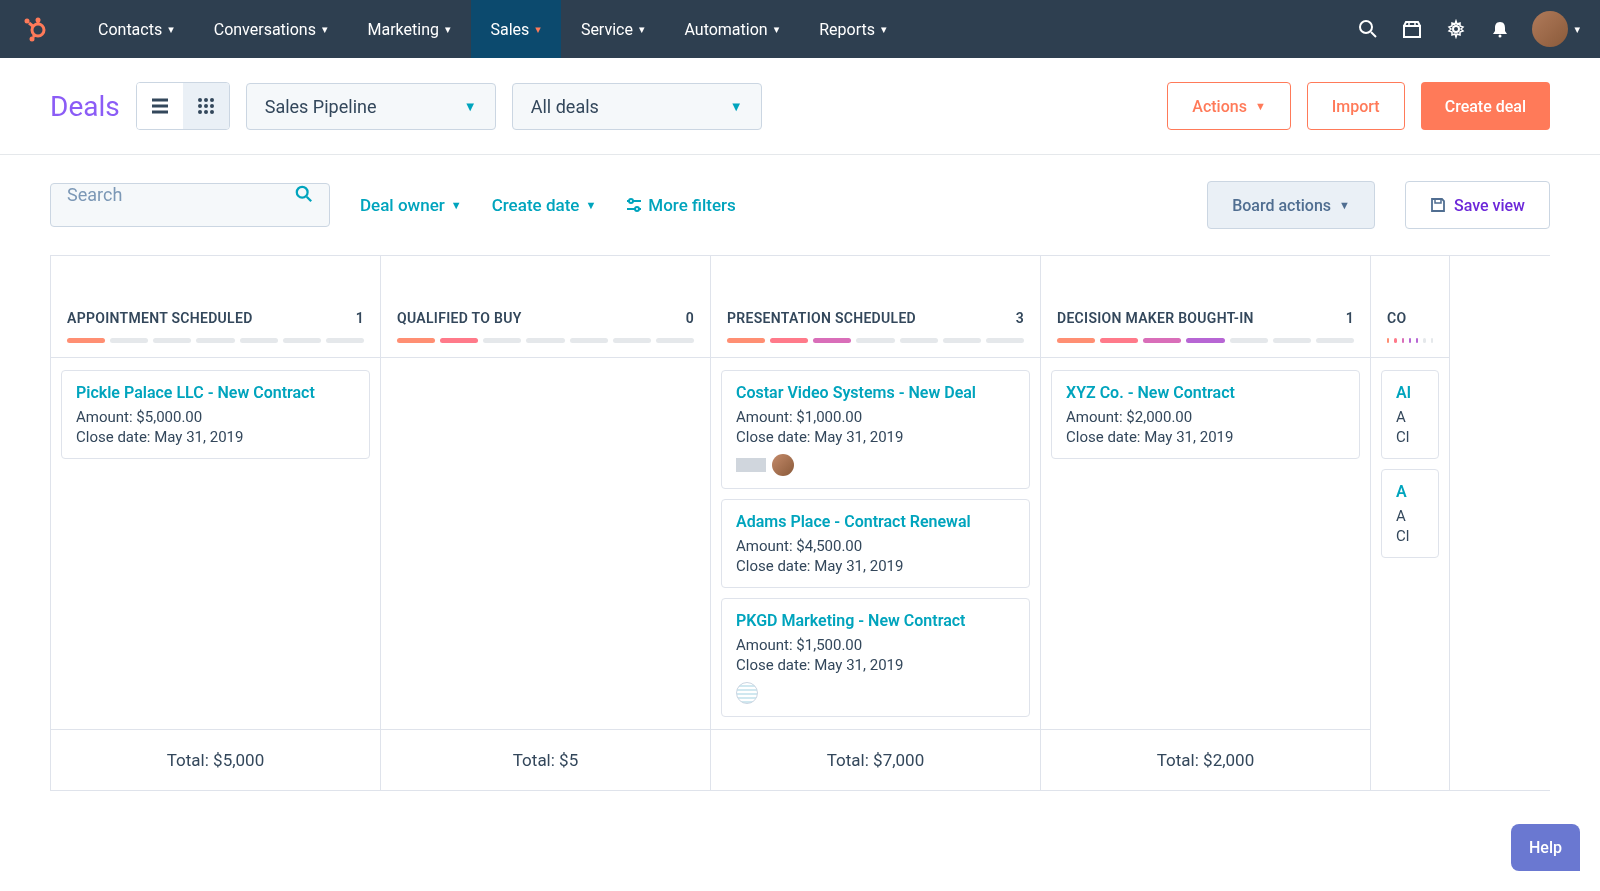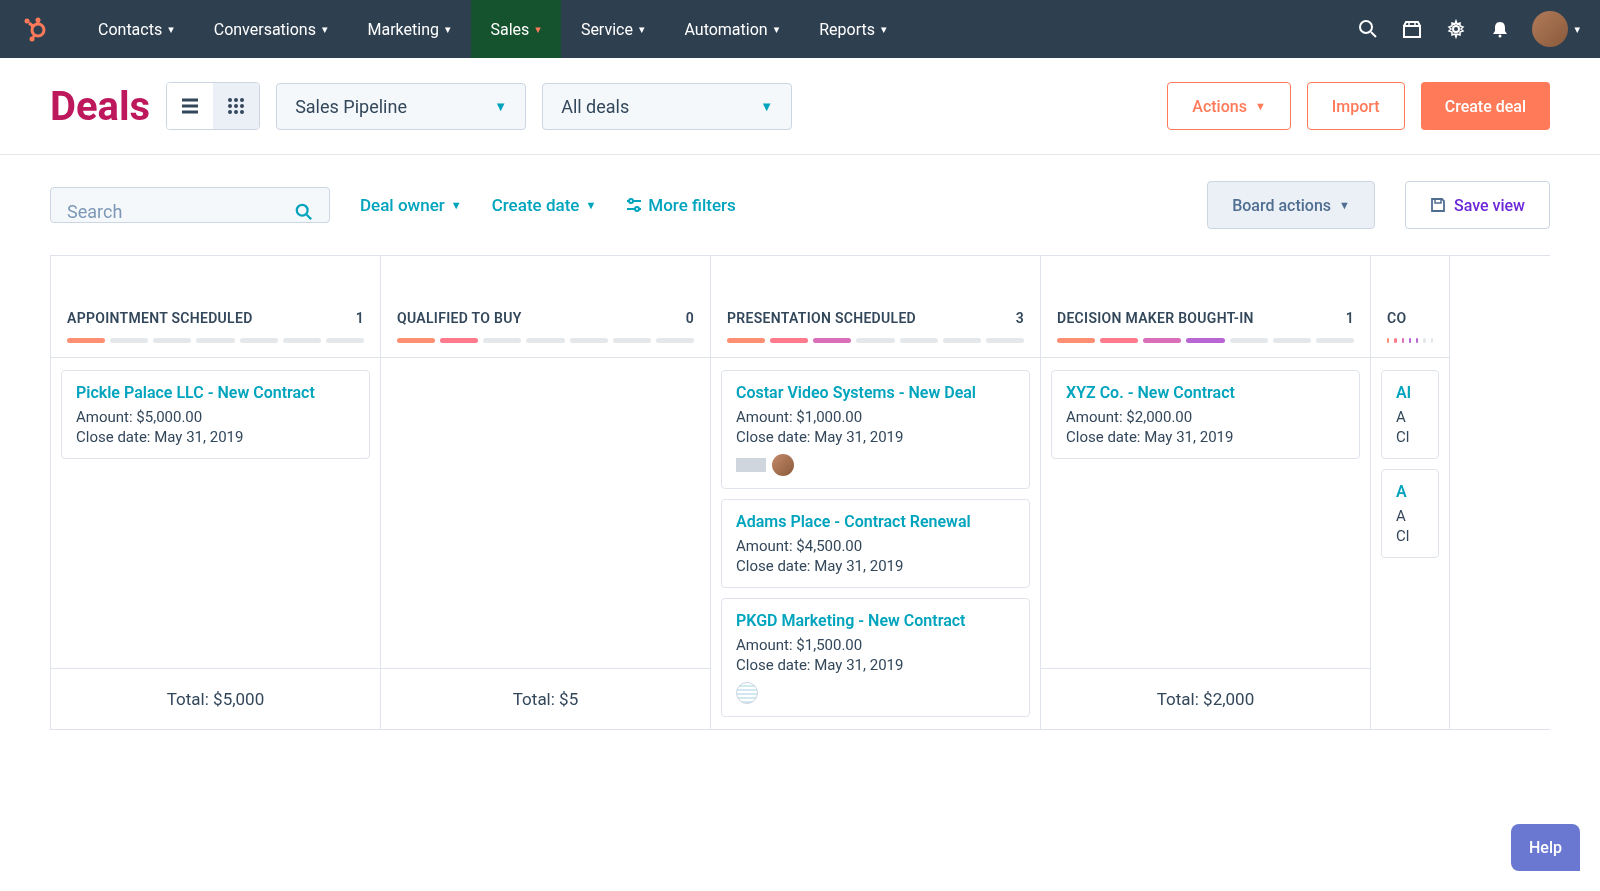--- a/index.html
+++ b/index.html
@@ -18,21 +18,21 @@
 .topnav .navitems { display: flex; margin-left: 30px; gap: 0; }
 .topnav .navitem {
   padding: 0 20px;
   height: 58px;
   display: flex;
   align-items: center;
   font-size: 16px;
   cursor: pointer;
   color: #fff;
 }
-.topnav .navitem.active { background: #14532d; }
+.topnav .navitem.active { background: #0c4a6e; }
 .topnav .navitem .caret { margin-left: 6px; font-size: 11px; }
 .topnav .navitem.active .caret { color: #ff7a59; }
 .topnav .spacer { flex: 1; }
 .topnav .icon-btn {
   width: 44px; height: 44px;
   display: flex; align-items: center; justify-content: center;
   cursor: pointer; color: #fff;
 }
 .topnav .avatar {
   width: 36px; height: 36px; border-radius: 50%;
@@ -41,21 +41,21 @@
 }
 .topnav .avatar-caret { margin-left: 6px; font-size: 11px; color: #fff; cursor:pointer; }
 
 
 .subheader {
   display: flex; align-items: center;
   padding: 24px 50px;
   border-bottom: 1px solid #e5e8eb;
   gap: 16px;
 }
-.page-title { font-size: 40px; font-weight: 700; color: #be185d; }
+.page-title { font-size: 28px; font-weight: 400; color: #8b5cf6; }
 .view-toggle {
   display: flex; border: 1px solid #cbd6e2; border-radius: 4px; overflow: hidden;
 }
 .view-toggle button {
   width: 46px; height: 46px; border: none; background: #fff;
   display:flex; align-items:center; justify-content:center; cursor:pointer;
   color: #33475b;
 }
 .view-toggle button.active { background: #eaf0f6; }
 .select {
@@ -72,22 +72,22 @@
 }
 .btn.outline-orange { border: 1px solid #ff7a59; background:#fff; color:#ff7a59; }
 .btn.fill-orange { border: none; background:#ff7a59; color:#fff; }
 .btn .caret { font-size: 11px; }
 
 
 .filterbar {
   display:flex; align-items:center; padding: 26px 50px; gap: 30px;
 }
 .search-box {
-  width: 280px; height: 36px; border:1px solid #cbd6e2; border-radius:4px;
-  display:flex; align-items:flex-end; padding:0 16px; background:#f5f8fa;
+  width: 280px; height: 44px; border:1px solid #cbd6e2; border-radius:4px;
+  display:flex; align-items:flex-start; padding:0 16px; background:#f5f8fa;
 }
 .search-box input {
   flex:1; border:none; outline:none; background:transparent; font-size:18px; color:#33475b;
 }
 .search-box input::placeholder { color:#7c98b6; }
 .filter-link {
   color:#00a4bd; font-size:17px; font-weight:500; cursor:pointer;
   display:inline-flex; align-items:center; gap:6px;
 }
 .filter-link .caret { font-size:11px; }
@@ -383,20 +383,21 @@
           </div>
           <div class="card">
             <div class="title">PKGD Marketing - New Contract</div>
             <div class="line"><span class="lbl">Amount:</span> $1,500.00</div>
             <div class="line"><span class="lbl">Close date:</span> May 31, 2019</div>
             <div class="meta">
               <div class="mini-globe"></div>
             </div>
           </div>
         </div>
+        <div class="col-footer">Total: $7,000</div>
       </div>
       <div class="col">
         <div class="col-header">
           <div class="row1">
             <span>DECISION MAKER BOUGHT-IN</span>
             <span>1</span>
           </div>
           <div class="progress">
             <span class="c1"></span>
             <span class="c2"></span>

